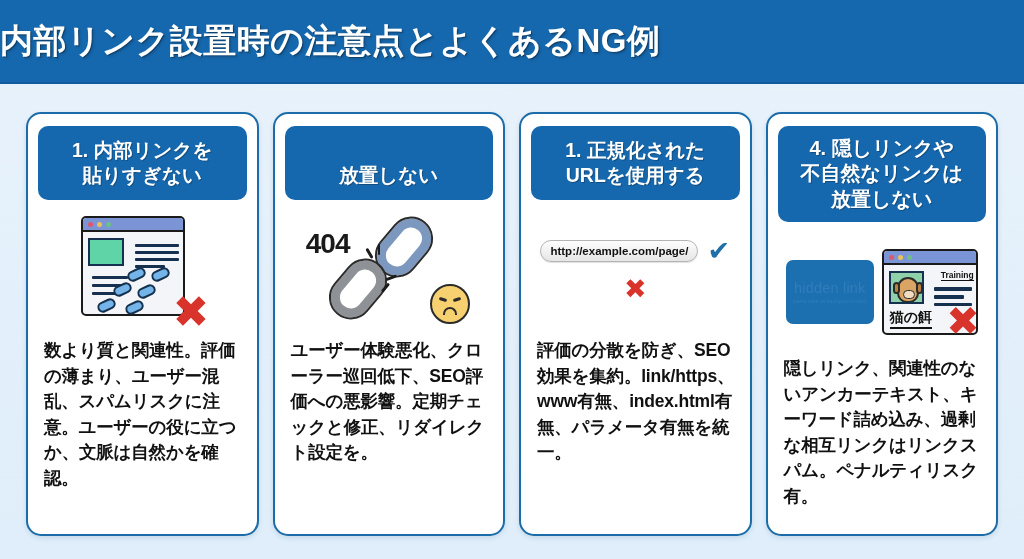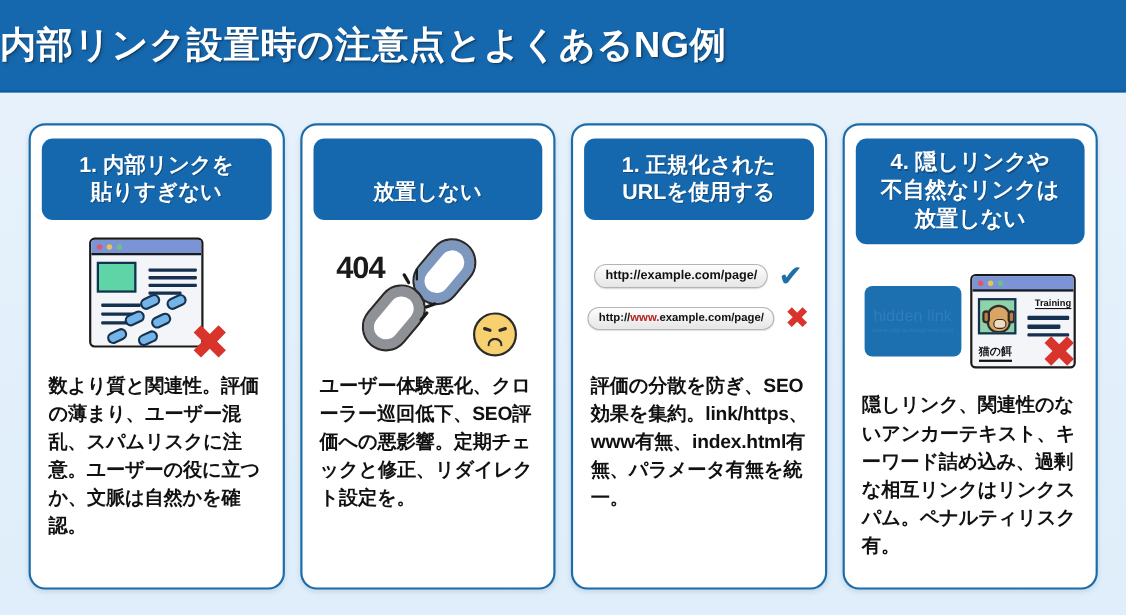--- a/index.html
+++ b/index.html
@@ -181,21 +181,21 @@
   .hidden-block .ht { color: #2f7dba; font-size: 14.5px; font-weight: normal; letter-spacing: .2px; }
   .hidden-block .hs { color: #2f7dba; font-size: 5px; margin-top: 2px; }
   .c4-browser { width: 96px; height: 86px; position: relative; }
   .c4-photo { position: absolute; left: 7px; top: 22px; width: 35px; height: 33px; background: #8fd1a8; border: 2px solid #16314f; overflow: hidden; }
   .dog { position: absolute; left: 6px; top: 4px; width: 22px; height: 26px; background: #d9a464; border: 2px solid #2b2b2b; border-radius: 11px 11px 10px 10px; }
   .dog .ear { position: absolute; top: 3px; width: 7px; height: 12px; background: #b8813f; border: 2px solid #2b2b2b; border-radius: 4px; }
   .dog .ear.l { left: -6px; }
   .dog .ear.r { right: -6px; }
   .dog .snout { position: absolute; left: 4px; bottom: 2px; width: 12px; height: 9px; background: #f0dcc0; border: 1.5px solid #2b2b2b; border-radius: 6px; }
   .train-label { position: absolute; right: 4px; top: 21px; font-size: 8.5px; font-weight: bold; color: #111; border-bottom: 1.5px solid #111; }
-  .cat-link { position: absolute; left: 8px; bottom: 6px; font-size: 10px; font-weight: bold; color: #111; border-bottom: 2px solid #111; }
+  .cat-link { position: absolute; left: 8px; bottom: 6px; font-size: 14px; font-weight: bold; color: #111; border-bottom: 2px solid #111; }
   .c4-x { right: -2px; bottom: -6px; font-size: 40px; }
 </style>
 </head>
 <body>
 
 <div class="page">
 
   <div class="titlebar">
     <h1>内部リンク設置時の注意点とよくあるNG例</h1>
   </div>
@@ -276,21 +276,20 @@
         </span>
       </div>
 
       <div class="icon-area">
         <div class="c3-wrap">
           <div class="url-row">
             <span class="url-pill">http://example.com/page/</span>
             <span class="mark-ok">✔</span>
           </div>
           <div class="url-row">
-            <span class="url-pill small"><span>http://</span><span class="www">www.</span><span>example.com/page/</span></span>
             <span class="mark-ng">✖</span>
           </div>
         </div>
       </div>
 
       <div class="card-body">評価の分散を防ぎ、SEO効果を集約。link/https、www有無、index.html有無、パラメータ有無を統一。</div>
     </div>
 
     <div class="card">
       <div class="card-head three-line">

